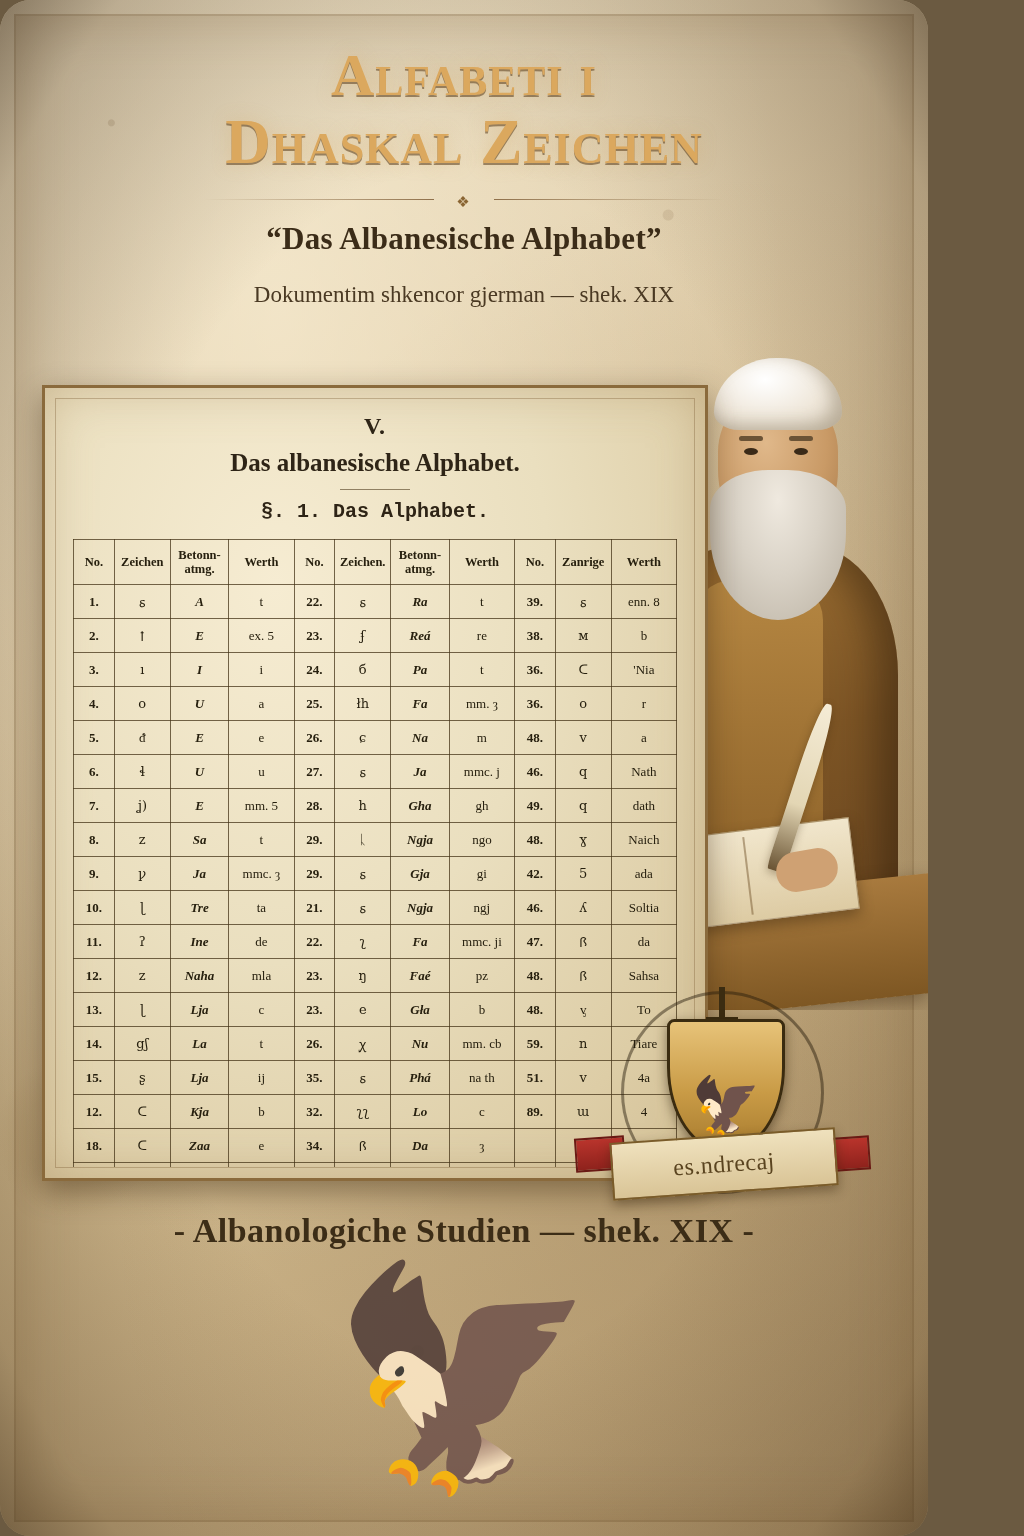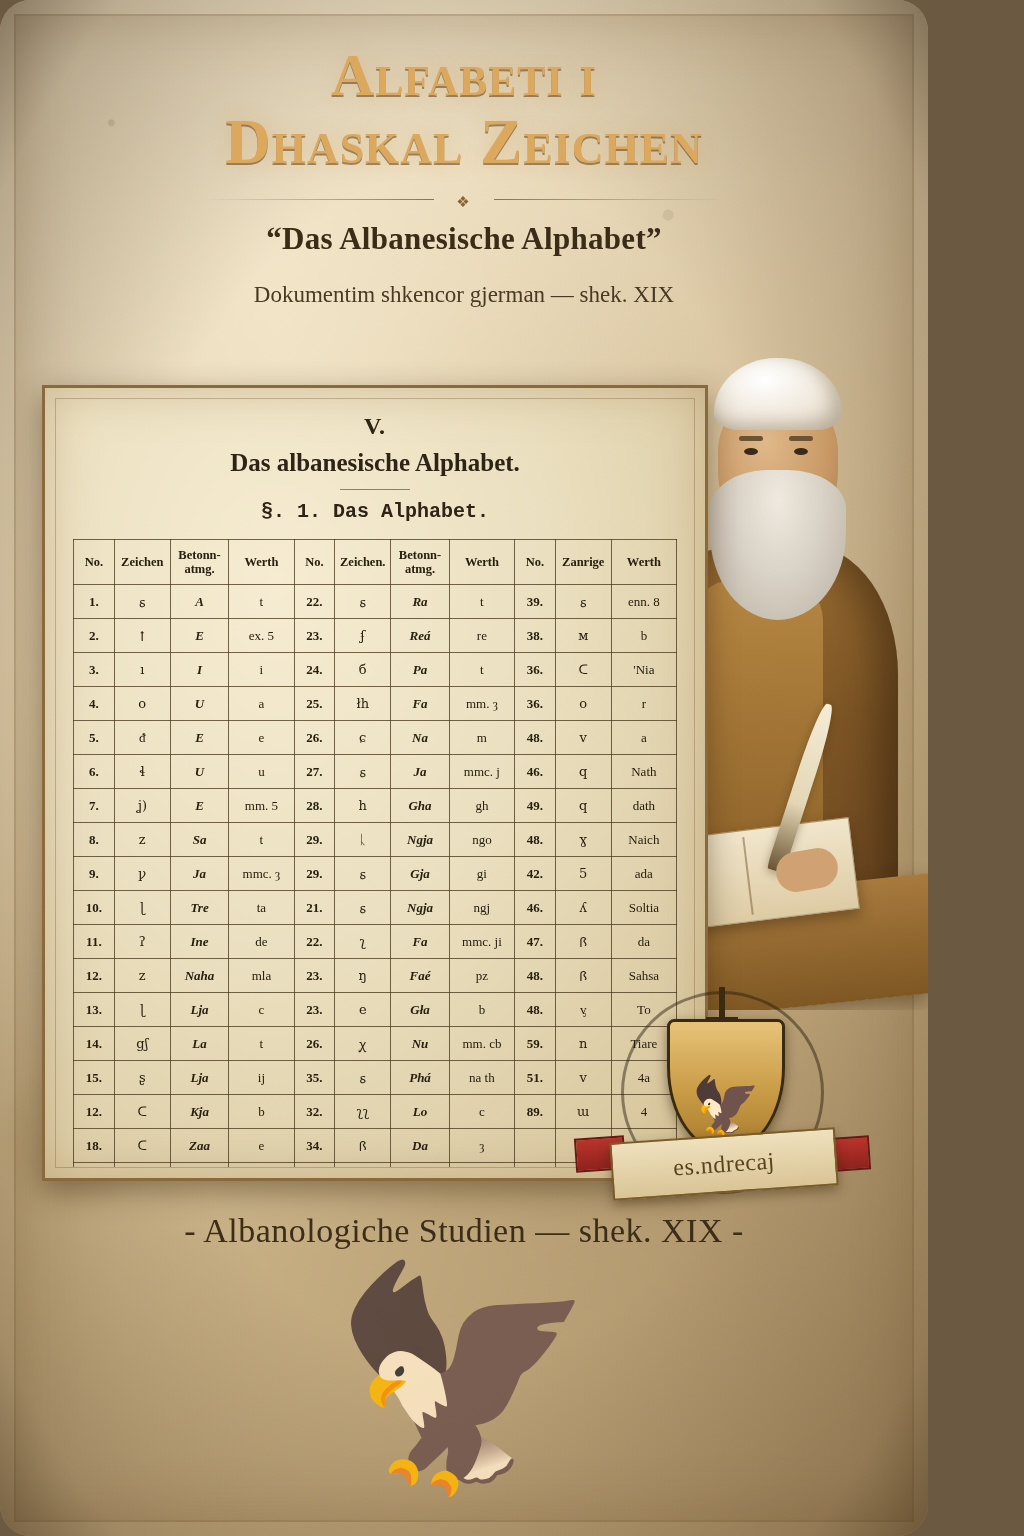--- a/index.html
+++ b/index.html
@@ -388,21 +388,21 @@
   .ribbon-tail.l { left: -40px; transform: rotate(-4deg); }
   .ribbon-tail.r { right: -40px; transform: rotate(-4deg); }
 
   
   .footer-caption {
     position: absolute;
     left: 0; right: 0;
     top: 1212px;
     text-align: center;
     font-size: 34px;
-    font-weight: normal;
+    font-weight: bold;
     color: #3c2d17;
     letter-spacing: 0.5px;
     z-index: 5;
   }
   .footer-eagle {
     position: absolute;
     left: 50%;
     top: 1272px;
     transform: translateX(-50%);
     font-size: 215px;

